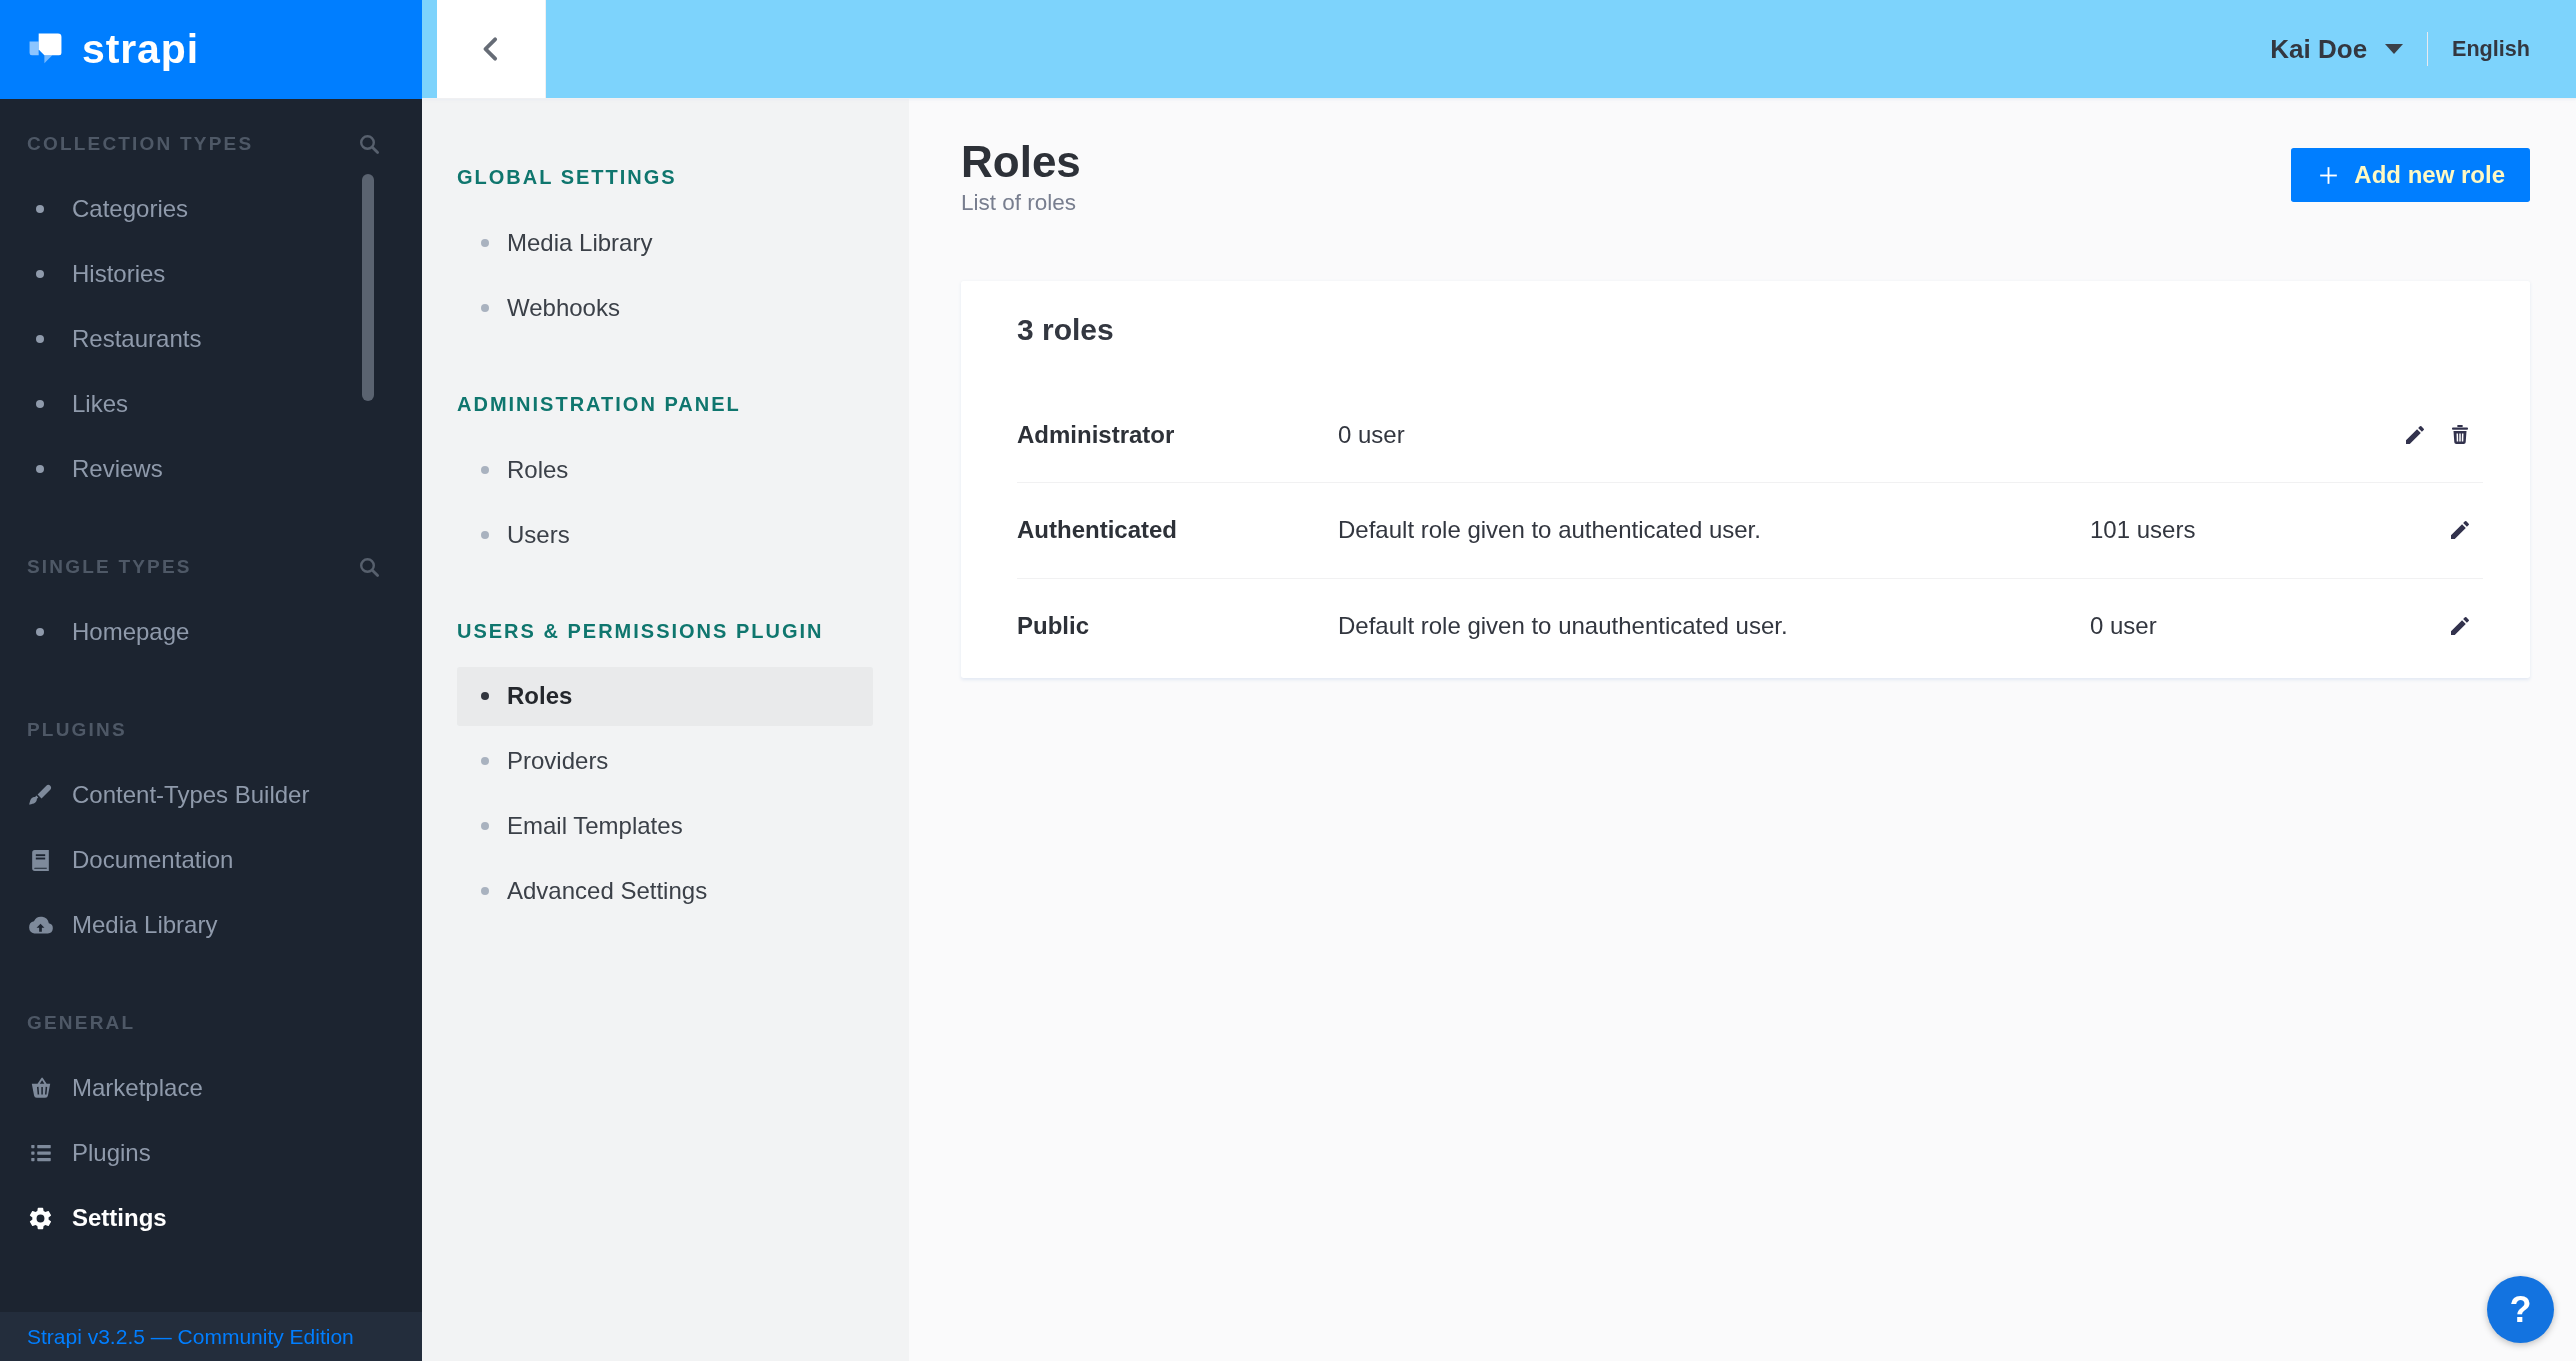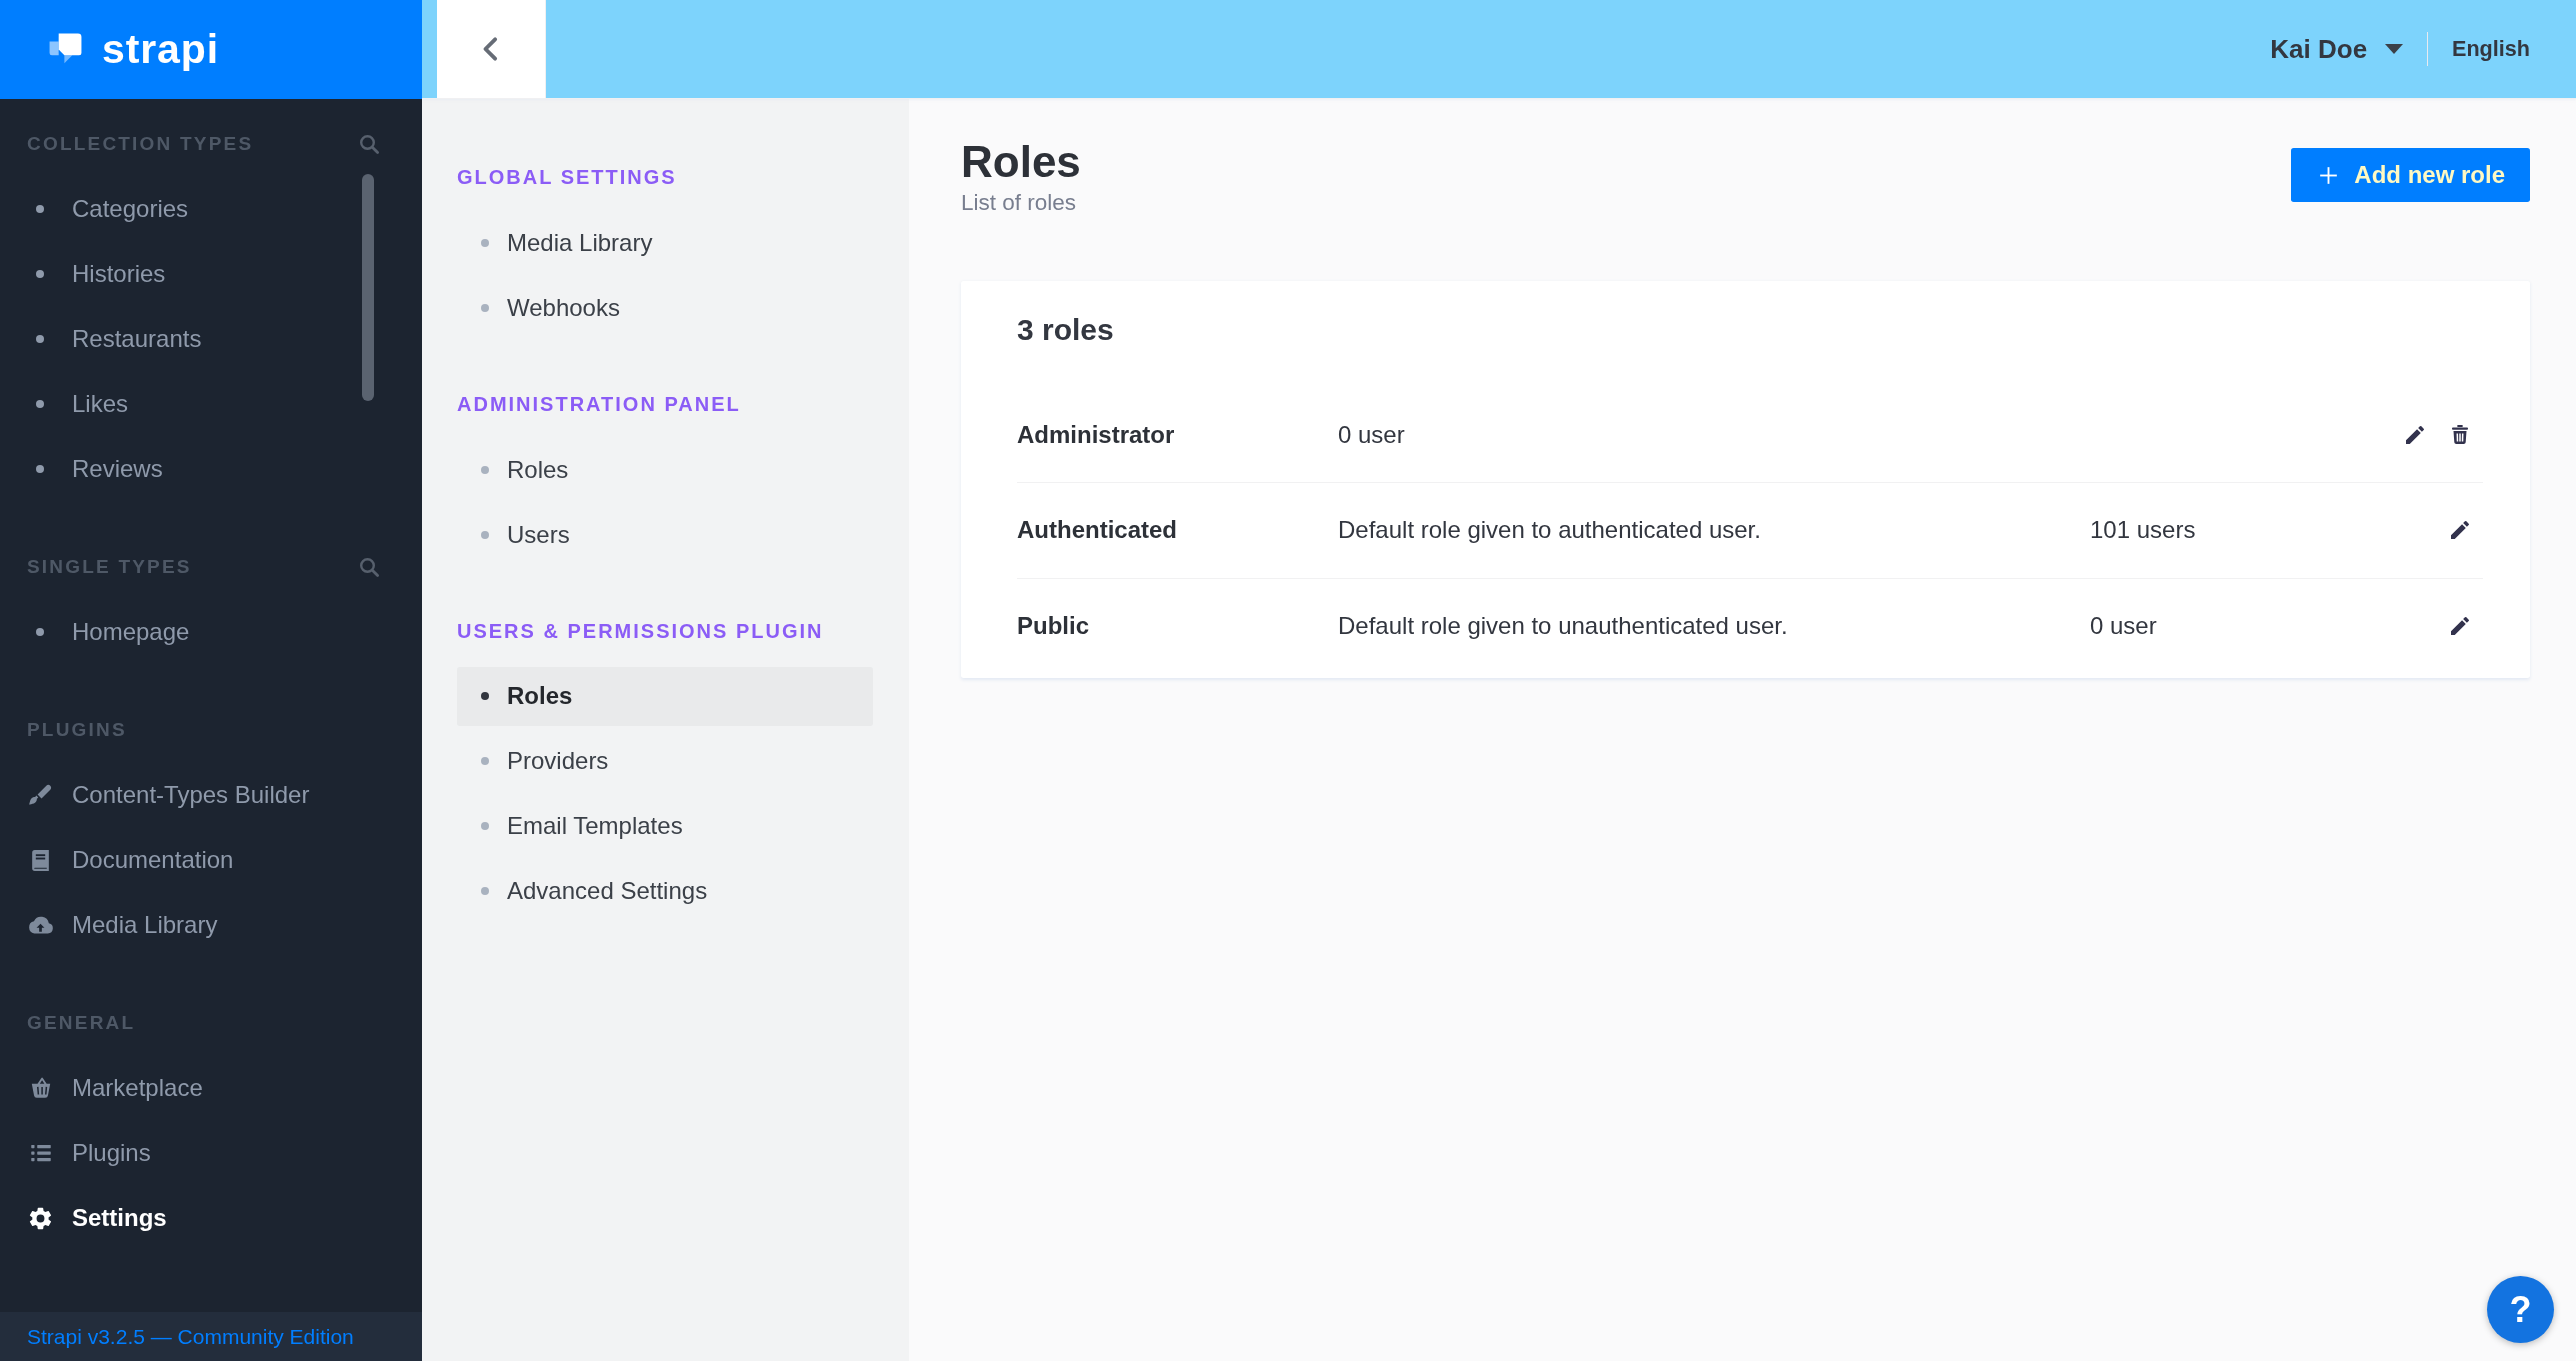--- a/index.html
+++ b/index.html
@@ -13,21 +13,21 @@
   }
   button { font-family:inherit; cursor:pointer; }
 
   
   .left-menu {
     position:absolute; left:0; top:0; width:422px; height:1361px;
     background:#1C2430; z-index:6;
   }
   .logo {
     height:99px; background:#007EFF; display:flex; align-items:center;
-    padding-left:45px; gap:16px; cursor:pointer;
+    padding-left:25px; gap:16px; cursor:pointer;
   }
   .logo-text { color:#fff; font-size:41px; font-weight:bold; letter-spacing:0.9px; }
   .lm-nav { padding-top:12.6px; }
   .lm-section { position:relative; }
   .lm-section + .lm-section { margin-top:33px; }
   .lm-header {
     height:65px; display:flex; align-items:center; padding-left:27px;
     color:#4E5866; font-size:19px; font-weight:bold; letter-spacing:2.2px;
     position:relative;
   }
@@ -80,21 +80,21 @@
   .lang-btn { font-size:21.6px; font-weight:bold; color:#333740; background:none; border:none; }
 
   
   .settings-menu {
     position:absolute; left:422px; top:99px; bottom:0; width:487px;
     background:#F2F3F4; padding:46px 0 0 35px; z-index:2;
   }
   .sm-section + .sm-section { margin-top:32px; }
   .sm-header {
     height:65px; display:flex; align-items:center;
-    color:#8b5cf6; font-size:20px; font-weight:bold; letter-spacing:2px;
+    color:#0f766e; font-size:20px; font-weight:bold; letter-spacing:2px;
   }
   .sm-item {
     width:416px; height:65px; display:flex; align-items:center;
     color:#3B4048; font-size:24px; cursor:pointer; border-radius:2.7px;
   }
   .sm-item .bullet {
     width:8px; height:8px; border-radius:50%; background:#A9B2BF;
     margin-left:24px; margin-right:18px; flex-shrink:0;
   }
   .sm-item.active { background:#E9EAEB; font-weight:bold; color:#24272C; height:59px; margin:2.7px 0; }

